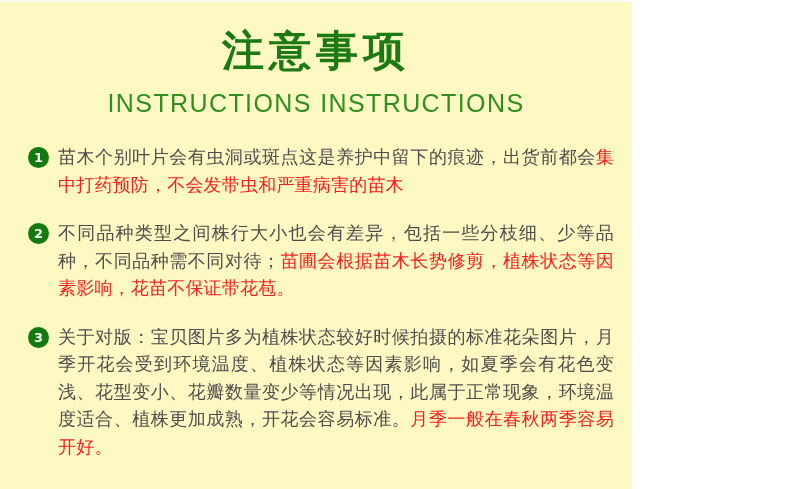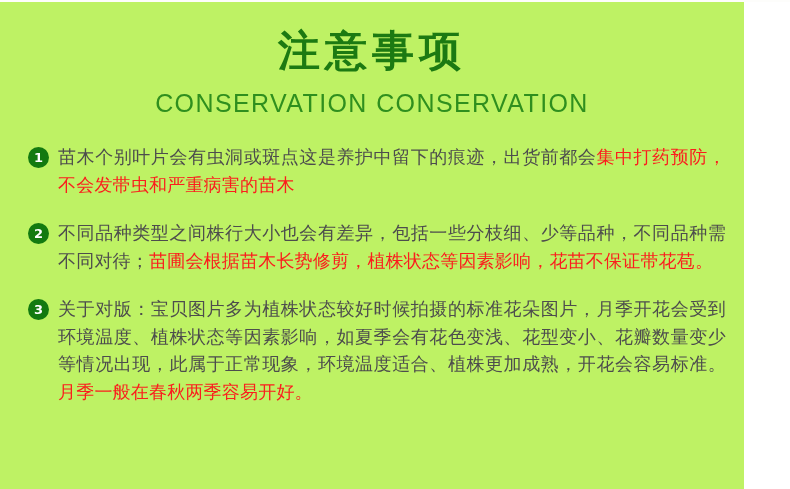--- a/index.html
+++ b/index.html
@@ -8,23 +8,23 @@
     background: #ffffff;
   }
   body {
     width: 790px;
     height: 489px;
     font-family: "DejaVu Sans", "Liberation Sans", sans-serif;
     overflow: hidden;
     position: relative;
   }
   .page {
-    width: 744px;
+    width: 632px;
     height: 489px;
-    background: #bef264;
+    background: #fef9c3;
     position: relative;
     box-sizing: border-box;
   }
 
   
   .header {
     text-align: center;
     padding-top: 26px;
   }
   .title-cn {
@@ -101,21 +101,21 @@
 </style>
 </head>
 <body>
 
 <div class="page">
 
   <div class="top-hairline"></div>
 
   <div class="header">
     <h1 class="title-cn">注意事项</h1>
-    <h2 class="title-en">CONSERVATION CONSERVATION</h2>
+    <h2 class="title-en">INSTRUCTIONS INSTRUCTIONS</h2>
   </div>
 
   <ul class="items">
 
     <li class="item">
       <span class="badge">1</span>
       <p class="para"><span>苗木个别叶片会有虫洞或斑点这是养护中留下的痕迹，出货前都会</span><span class="hl">集中打药预防，不会发带虫和严重病害的苗木</span></p>
     </li>
 
     <li class="item">

